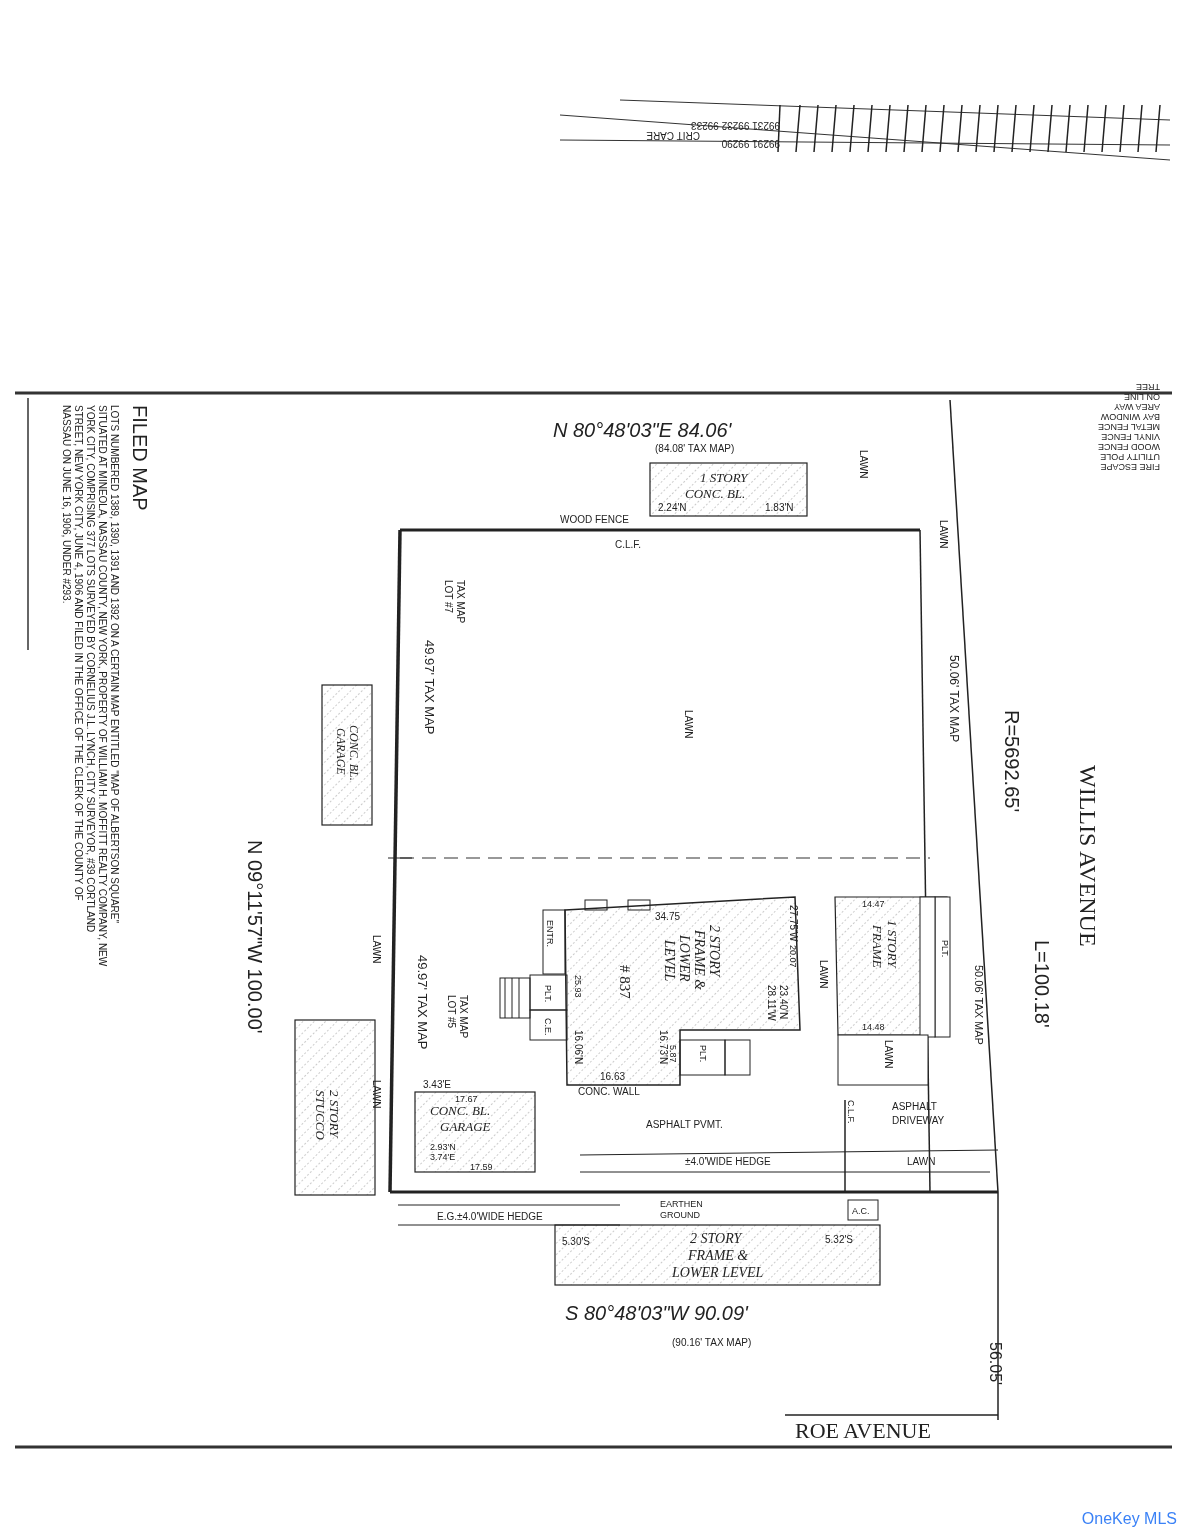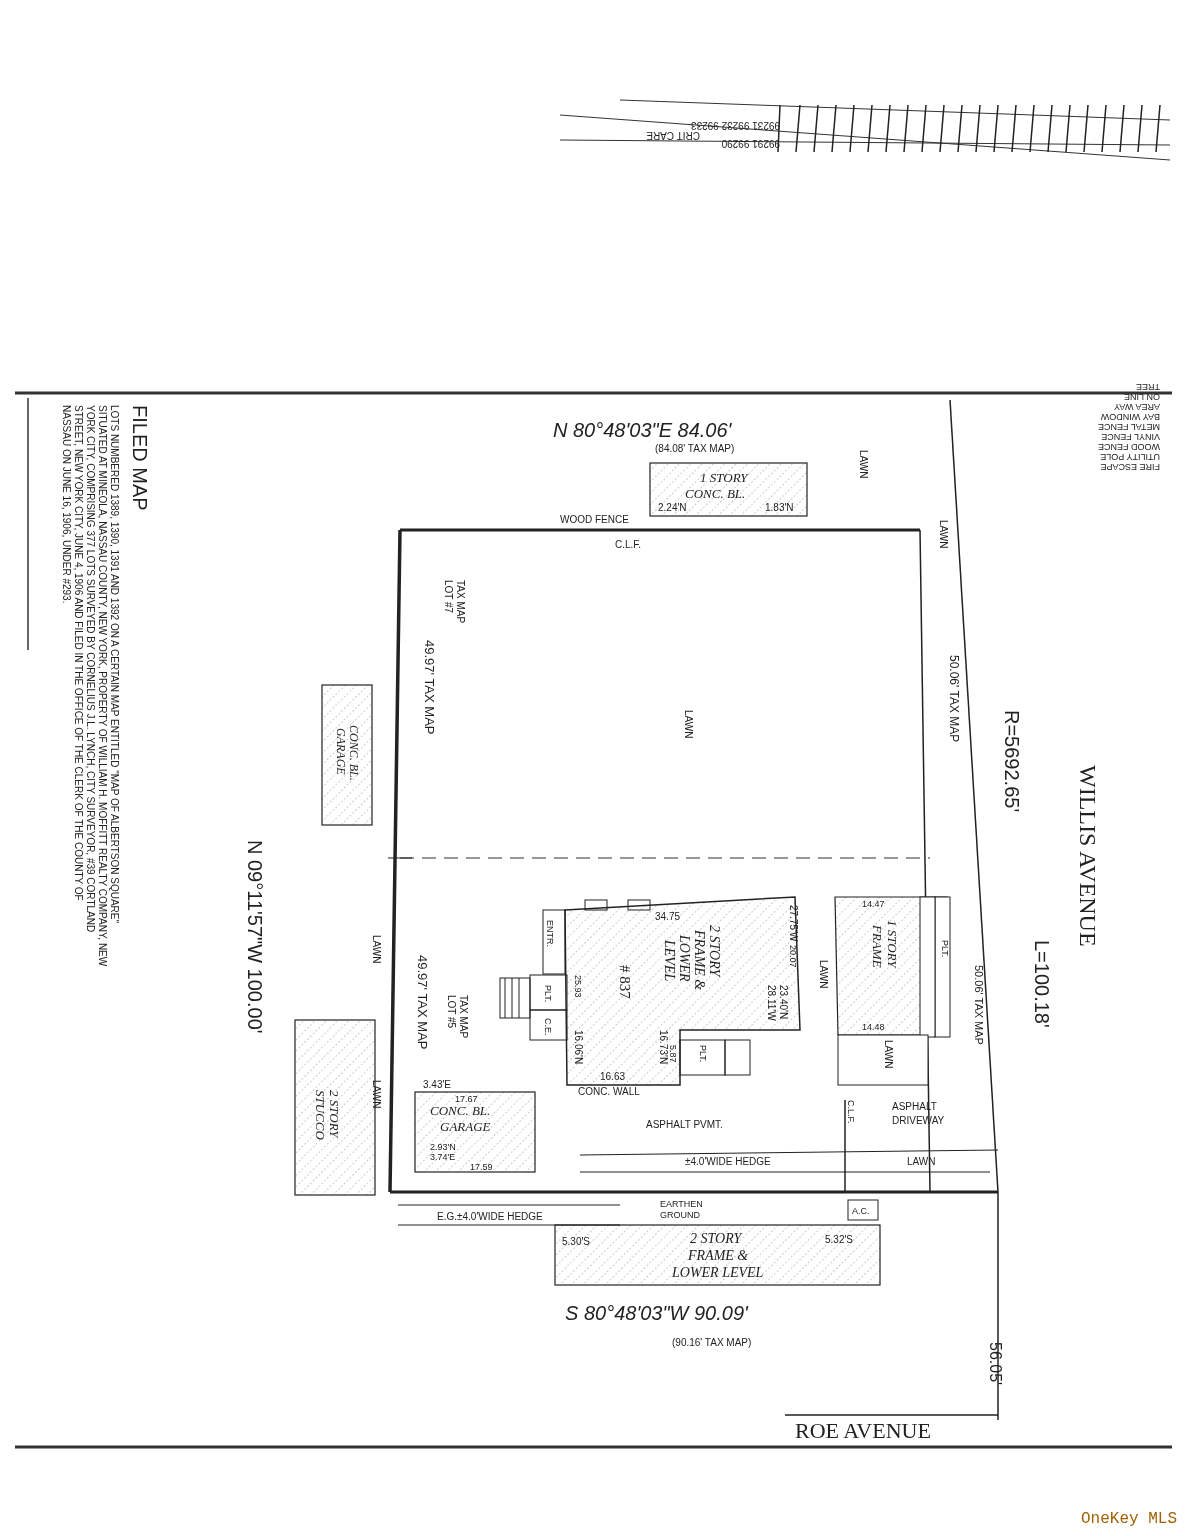--- a/index.html
+++ b/index.html
@@ -3,21 +3,21 @@
 <meta charset="utf-8">
 <style>
   html,body{margin:0;padding:0;background:#fff;}
   body{width:1187px;height:1536px;position:relative;overflow:hidden;font-family:"Liberation Sans",sans-serif;color:#222;}
   svg{position:absolute;left:0;top:0;}
   .t{font-family:"Liberation Sans",sans-serif;fill:#222;}
   .s{font-family:"Liberation Serif",serif;fill:#222;}
   .it{font-style:italic;}
   .small{font-size:10px;}
   .tiny{font-size:9px;}
-  .wm{position:absolute;right:10px;bottom:8px;font-size:16px;color:#a16207;font-family:Liberation Mono, monospace;}
+  .wm{position:absolute;right:10px;bottom:8px;font-size:16px;color:#3b82f6;font-family:Liberation Sans, sans-serif;}
 </style>
 </head>
 <body>
 
 <svg width="1187" height="1536" viewBox="0 0 1187 1536">
   <defs>
     <pattern id="hatch" width="8" height="8" patternUnits="userSpaceOnUse" patternTransform="rotate(45)">
       <line x1="0" y1="0" x2="0" y2="8" stroke="#999" stroke-width="1" stroke-dasharray="2,2"></line>
     </pattern>
   </defs>

